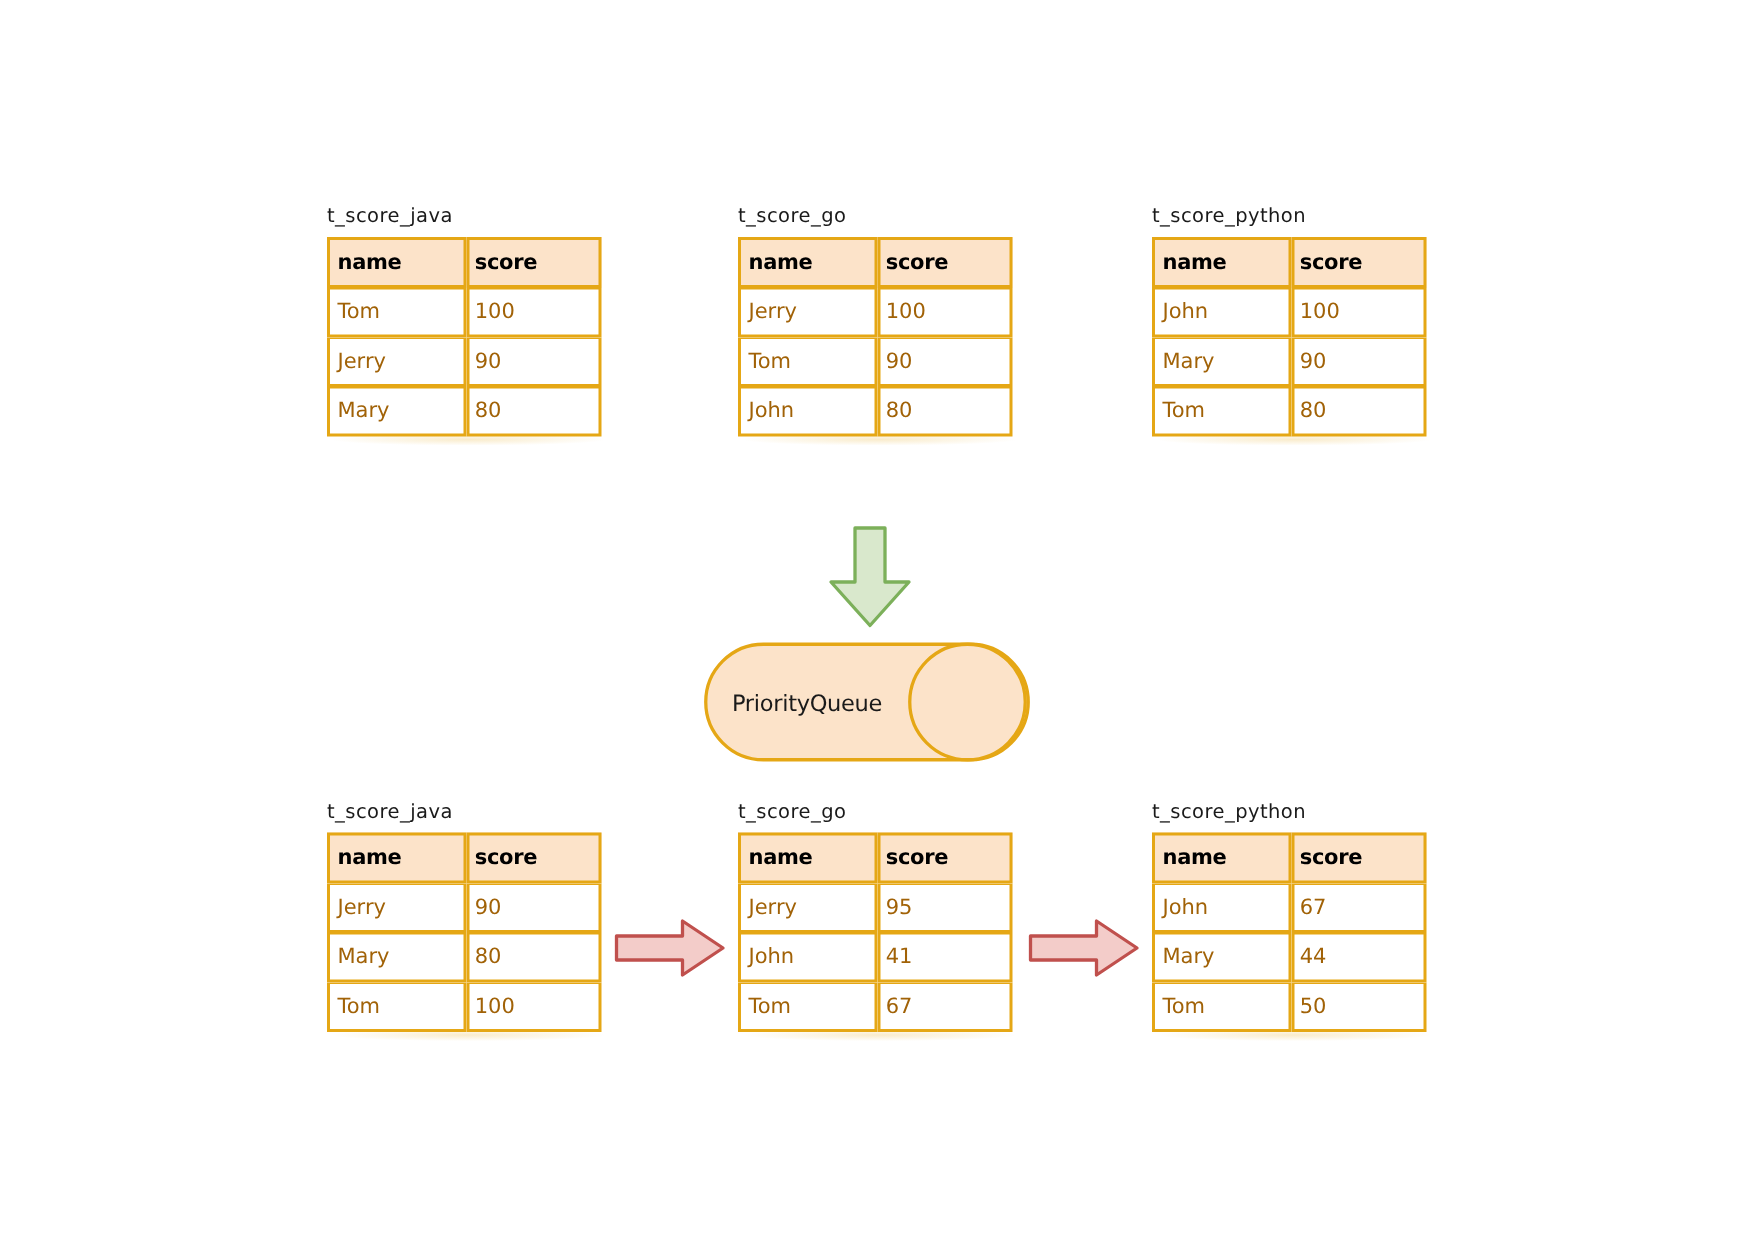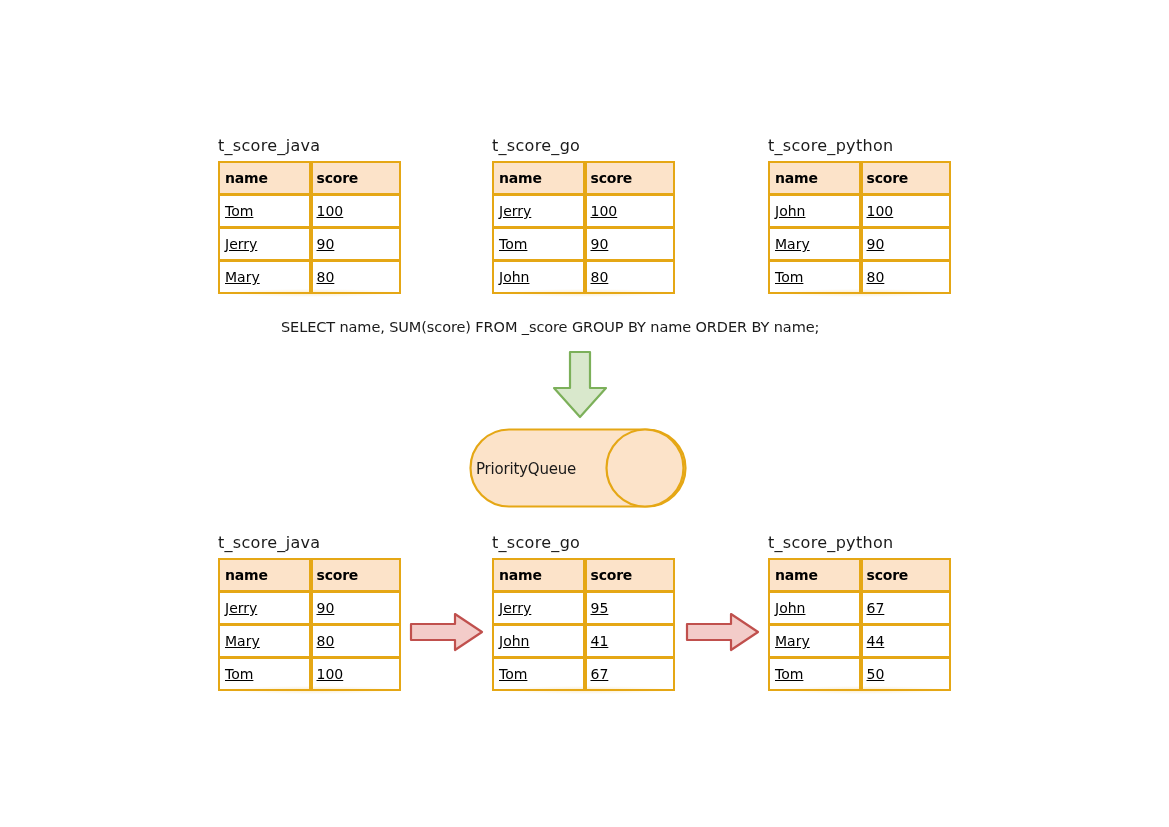--- a/index.html
+++ b/index.html
@@ -18,21 +18,21 @@
     background: #ffffff;
     overflow: hidden;
   }
 
   
   .table-block {
     position: absolute;
   }
   .table-title {
     font-family: "DejaVu Sans", sans-serif;
-    font-size: 16px;
+    font-size: 13px;
     color: #1a1a1a;
     letter-spacing: 0.3px;
     white-space: nowrap;
     margin-bottom: 7px;
     line-height: 1;
   }
   .tbl {
     width: 183px;
     border-collapse: separate;
     border-spacing: 0;
@@ -47,25 +47,24 @@
     height: 30px;
     padding: 0 0 0 5px;
     font-family: "DejaVu Sans", sans-serif;
     letter-spacing: -0.2px;
   }
   .tbl .data-row td {
     background: #ffffff;
     border: 2px solid #e5a715;
     border-top: 1px solid #e5a715;
     font-size: 14px;
-    color: #000000;
+    color: #a16207;
     height: 30px;
     padding: 0 0 0 5px;
     font-family: "DejaVu Sans", sans-serif;
-    text-decoration: underline;
   }
   .tbl td.col-name { width: 92px; }
   .tbl td.col-score { width: 91px; padding-left: 4px; }
   .tbl .hdr-row td.col-score { padding-left: 4px; }
 
   
   .tbl-shadow {
     position: absolute;
     left: 4px;
     width: 181px;
@@ -176,32 +175,31 @@
       </tr>
       <tr class="data-row">
         <td class="col-name">Tom</td>
         <td class="col-score">80</td>
       </tr>
     </tbody>
       </table>
     <div class="tbl-shadow" style="top:151px;"></div>
   </div>
 
-  <div class="sql-text" style="left:281px; top:319px;">SELECT name, SUM(score) FROM _score GROUP BY name ORDER BY name;</div>
 
   <svg class="arrow-svg" style="left:548px; top:350px;" width="64" height="70" viewBox="0 0 64 70">
     <polygon points="22,2 42,2 42,38 58,38 32,67 6,38 22,38" fill="#d9e8cc" stroke="#7cb05a" stroke-width="2.2" stroke-linejoin="round"></polygon>
   </svg>
 
   <div class="queue-node" style="left:468px; top:427px;">
     <svg width="220" height="82" viewBox="0 0 220 82">
       <rect x="2.5" y="2.5" width="215" height="77" rx="38.5" ry="38.5" fill="#fce3c9" stroke="#e5a715" stroke-width="2.2"></rect>
       <circle cx="177" cy="41" r="38.5" fill="#fce3c9" stroke="#e5a715" stroke-width="2.2"></circle>
     </svg>
-    <div class="queue-label" style="left:8px; top:33px;">PriorityQueue</div>
+    <div class="queue-label" style="left:20px; top:33px;">PriorityQueue</div>
   </div>
 
   <div class="table-block" style="left:218px; top:535px;">
     <div class="table-title">t_score_java</div>
     <table class="tbl">
       <tbody>
           <tr class="hdr-row">
         <td class="col-name">name</td>
         <td class="col-score">score</td>
       </tr>

